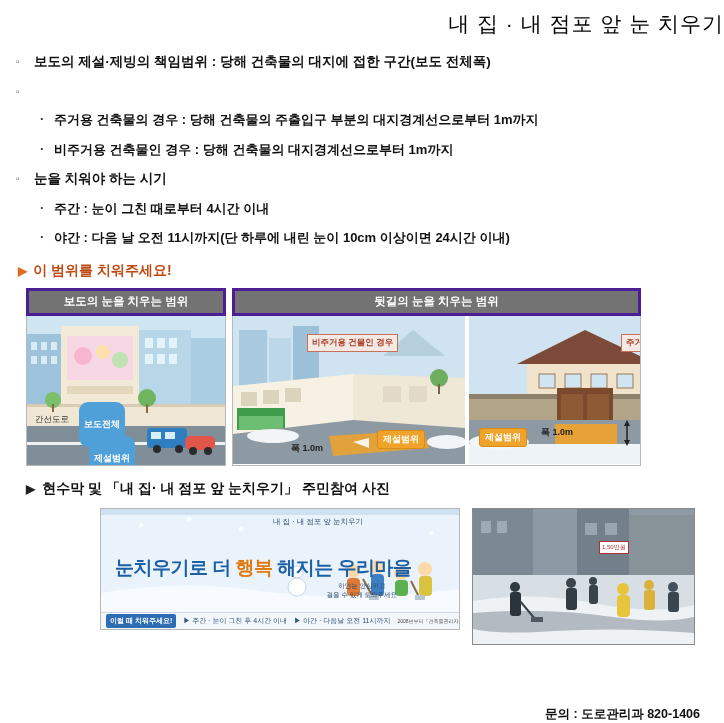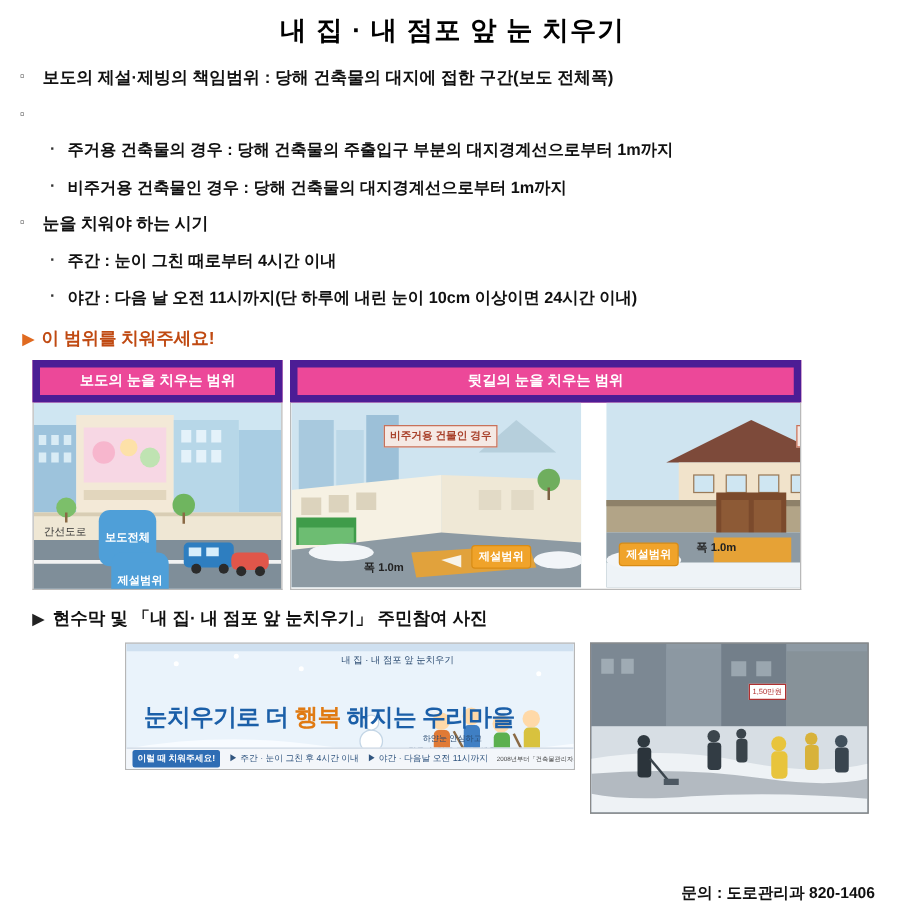--- a/index.html
+++ b/index.html
@@ -11,23 +11,23 @@
     width: 724px; height: 723px;
     font-family: "Liberation Sans", sans-serif;
     color: #111;
     position: relative;
     overflow: hidden;
   }
   .page { position: relative; width: 724px; height: 723px; padding: 0; }
 
   
   .title {
-    text-align: center;
+    text-align: right;
     font-size: 21px;
-    font-weight: bold;
+    font-weight: normal;
     letter-spacing: 1px;
     margin: 10px 0 16px 0;
     color: #000;
   }
 
   
   .list { padding: 0 14px 0 16px; }
   .l1 {
     display: flex;
     align-items: flex-start;
@@ -86,36 +86,36 @@
   
   .panels {
     display: flex;
     gap: 6px;
     padding: 0 24px 0 26px;
   }
   .panel { position: relative; }
   .panel.left  { width: 200px; }
   .panel.right { width: 409px; }
   .panel-cap {
-    background: #ec4899;
+    background: #737373;
     color: #fff;
     font-size: 11.5px;
     font-weight: bold;
     text-align: center;
     padding: 3px 0 4px 0;
-    border: 6px solid #4c1d95;
+    border: 3px solid #4c1d95;
   }
   .panel-body {
     position: relative;
     border: 1px solid #b9b9b9;
     border-top: none;
     height: 150px;
     overflow: hidden;
   }
-  .sub-panels { display: flex; gap: 20px; }
+  .sub-panels { display: flex; gap: 4px; }
   .sub { position: relative; width: 232px; }
   .tagline {
     position: absolute;
     background: #4f9fd8;
     color: #fff;
     font-size: 9px;
     font-weight: bold;
     padding: 16px 5px;
     border-radius: 9px;
     white-space: nowrap;
@@ -158,21 +158,21 @@
   
   .bottom {
     display: flex;
     gap: 12px;
     padding: 0 24px 0 100px;
     align-items: flex-start;
   }
   .banner {
     position: relative;
     width: 360px;
-    height: 102px;
+    height: 122px;
     border: 1px solid #b6b6b6;
     background: #e9f2fb;
     overflow: hidden;
   }
   .photo {
     position: relative;
     width: 223px;
     height: 137px;
     border: 1px solid #8a8a8a;
     background: #7f8c98;

